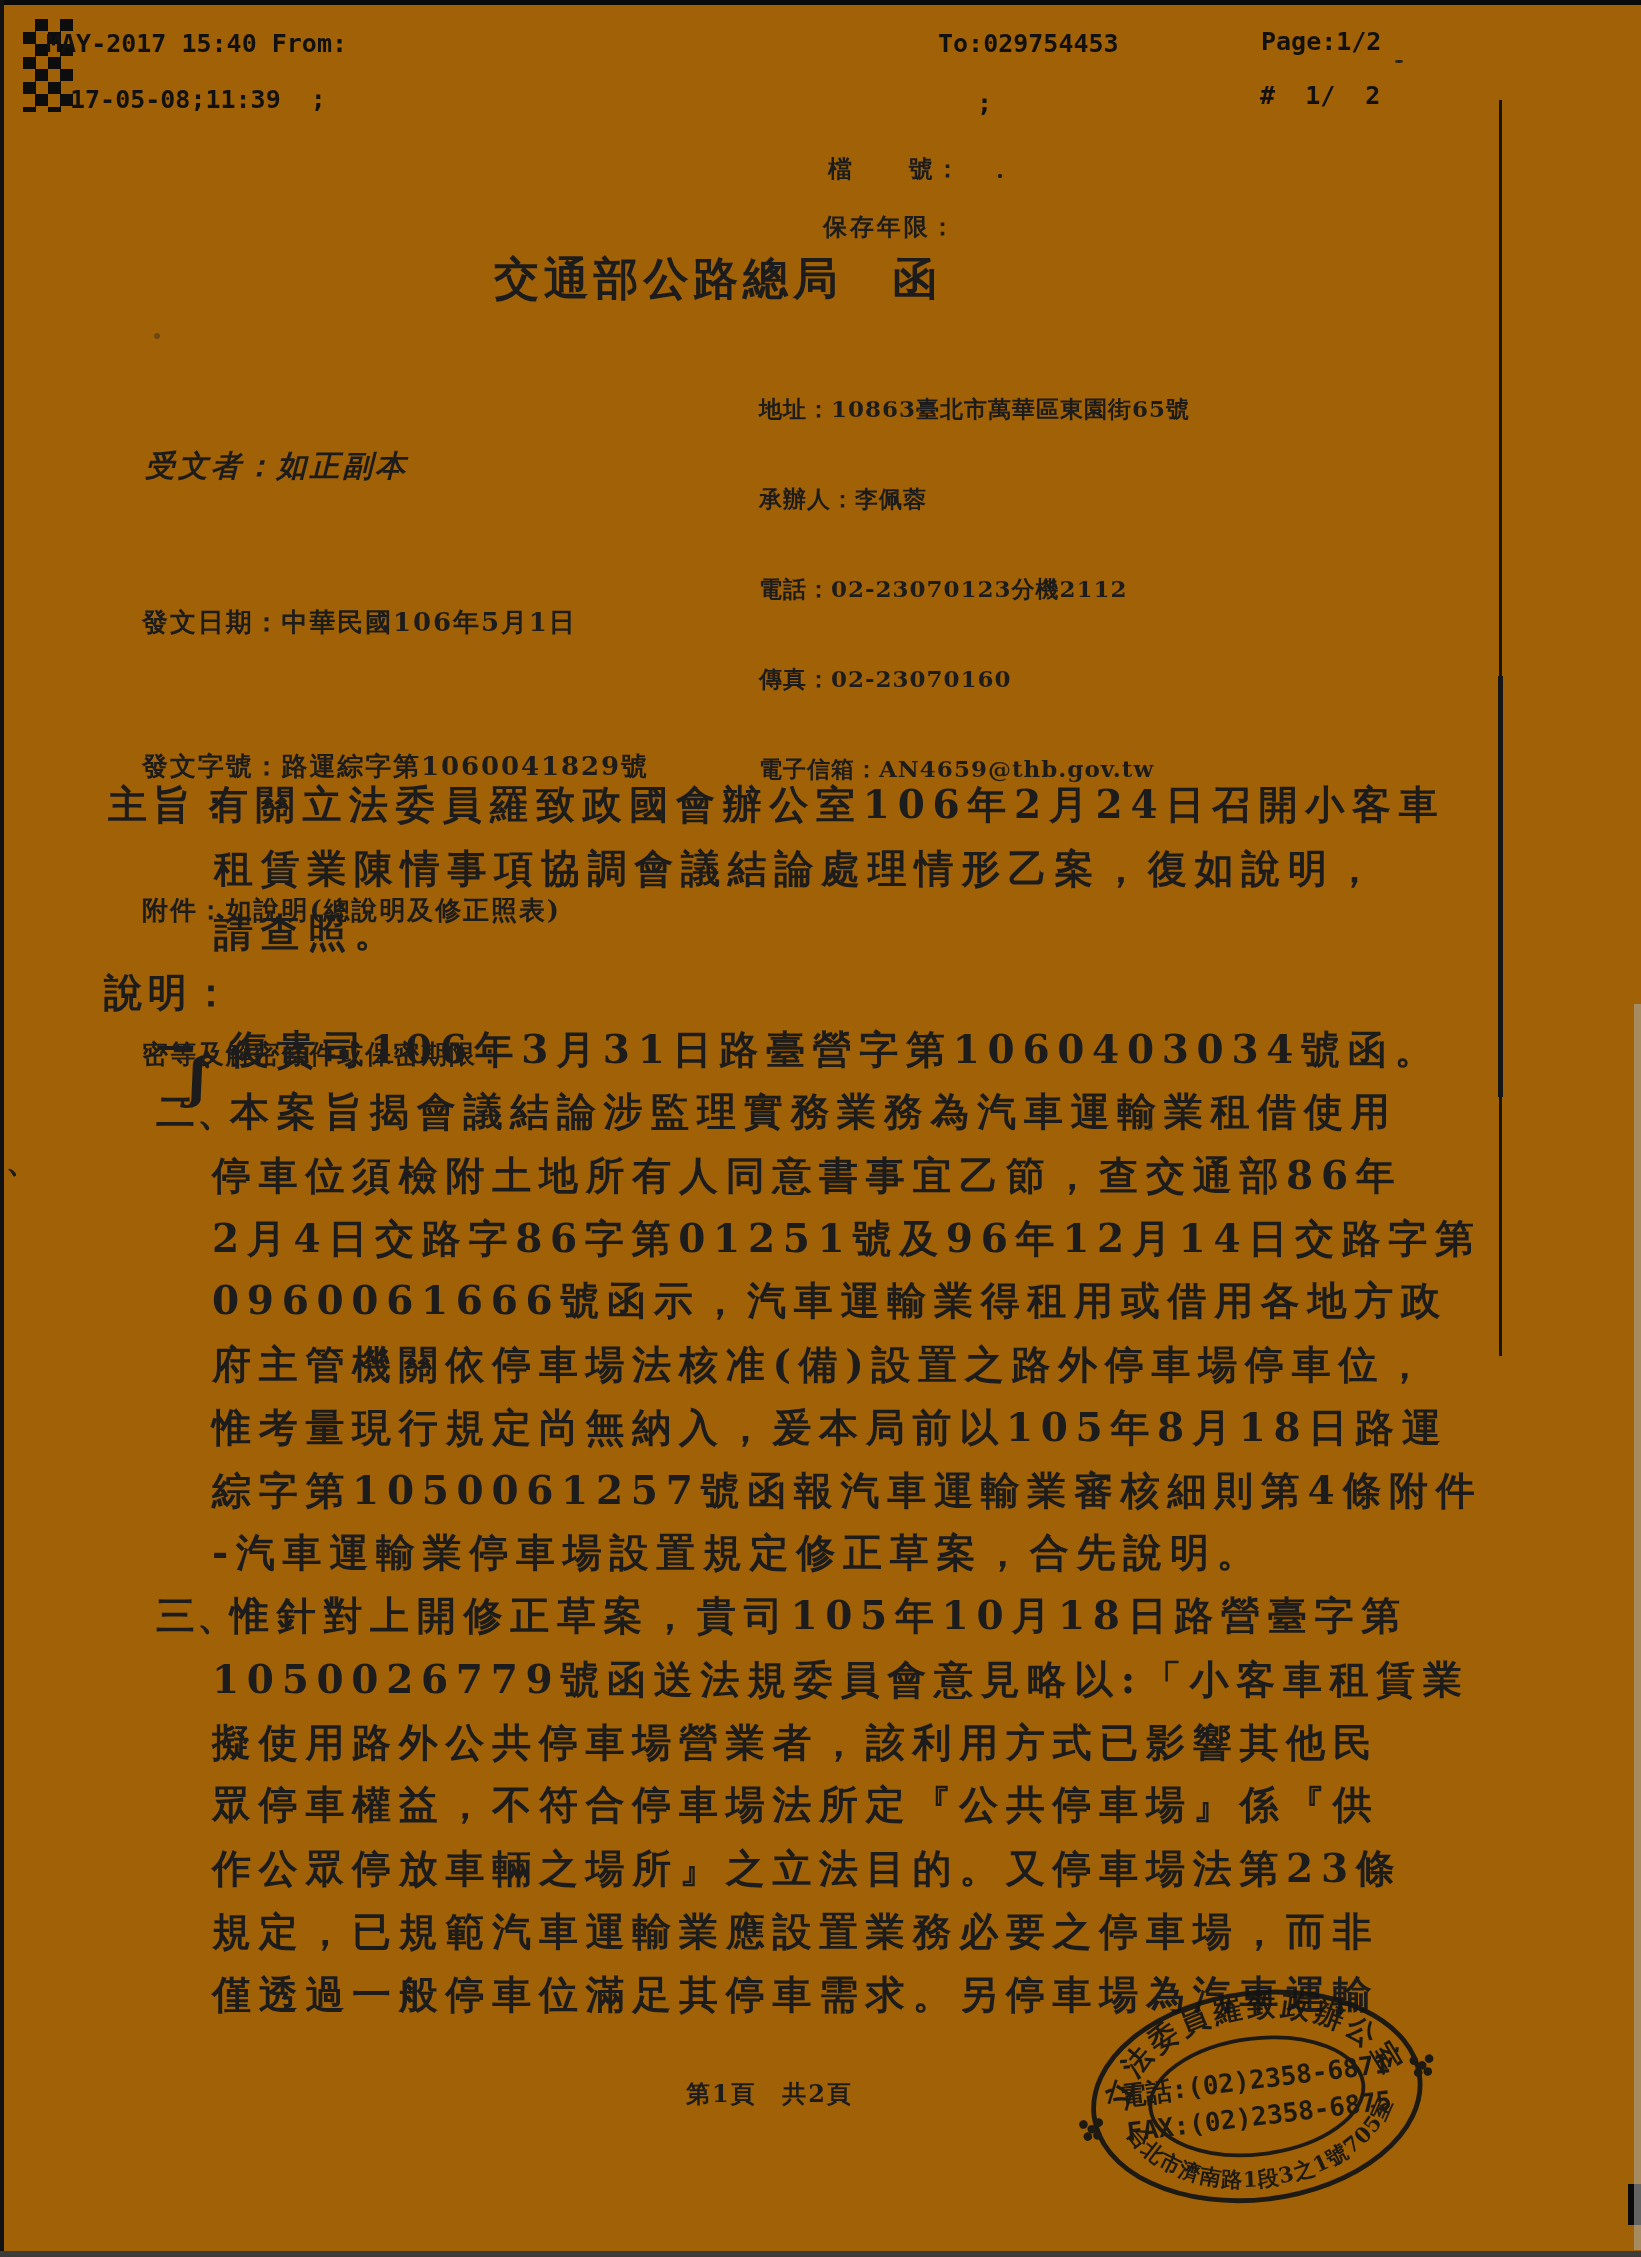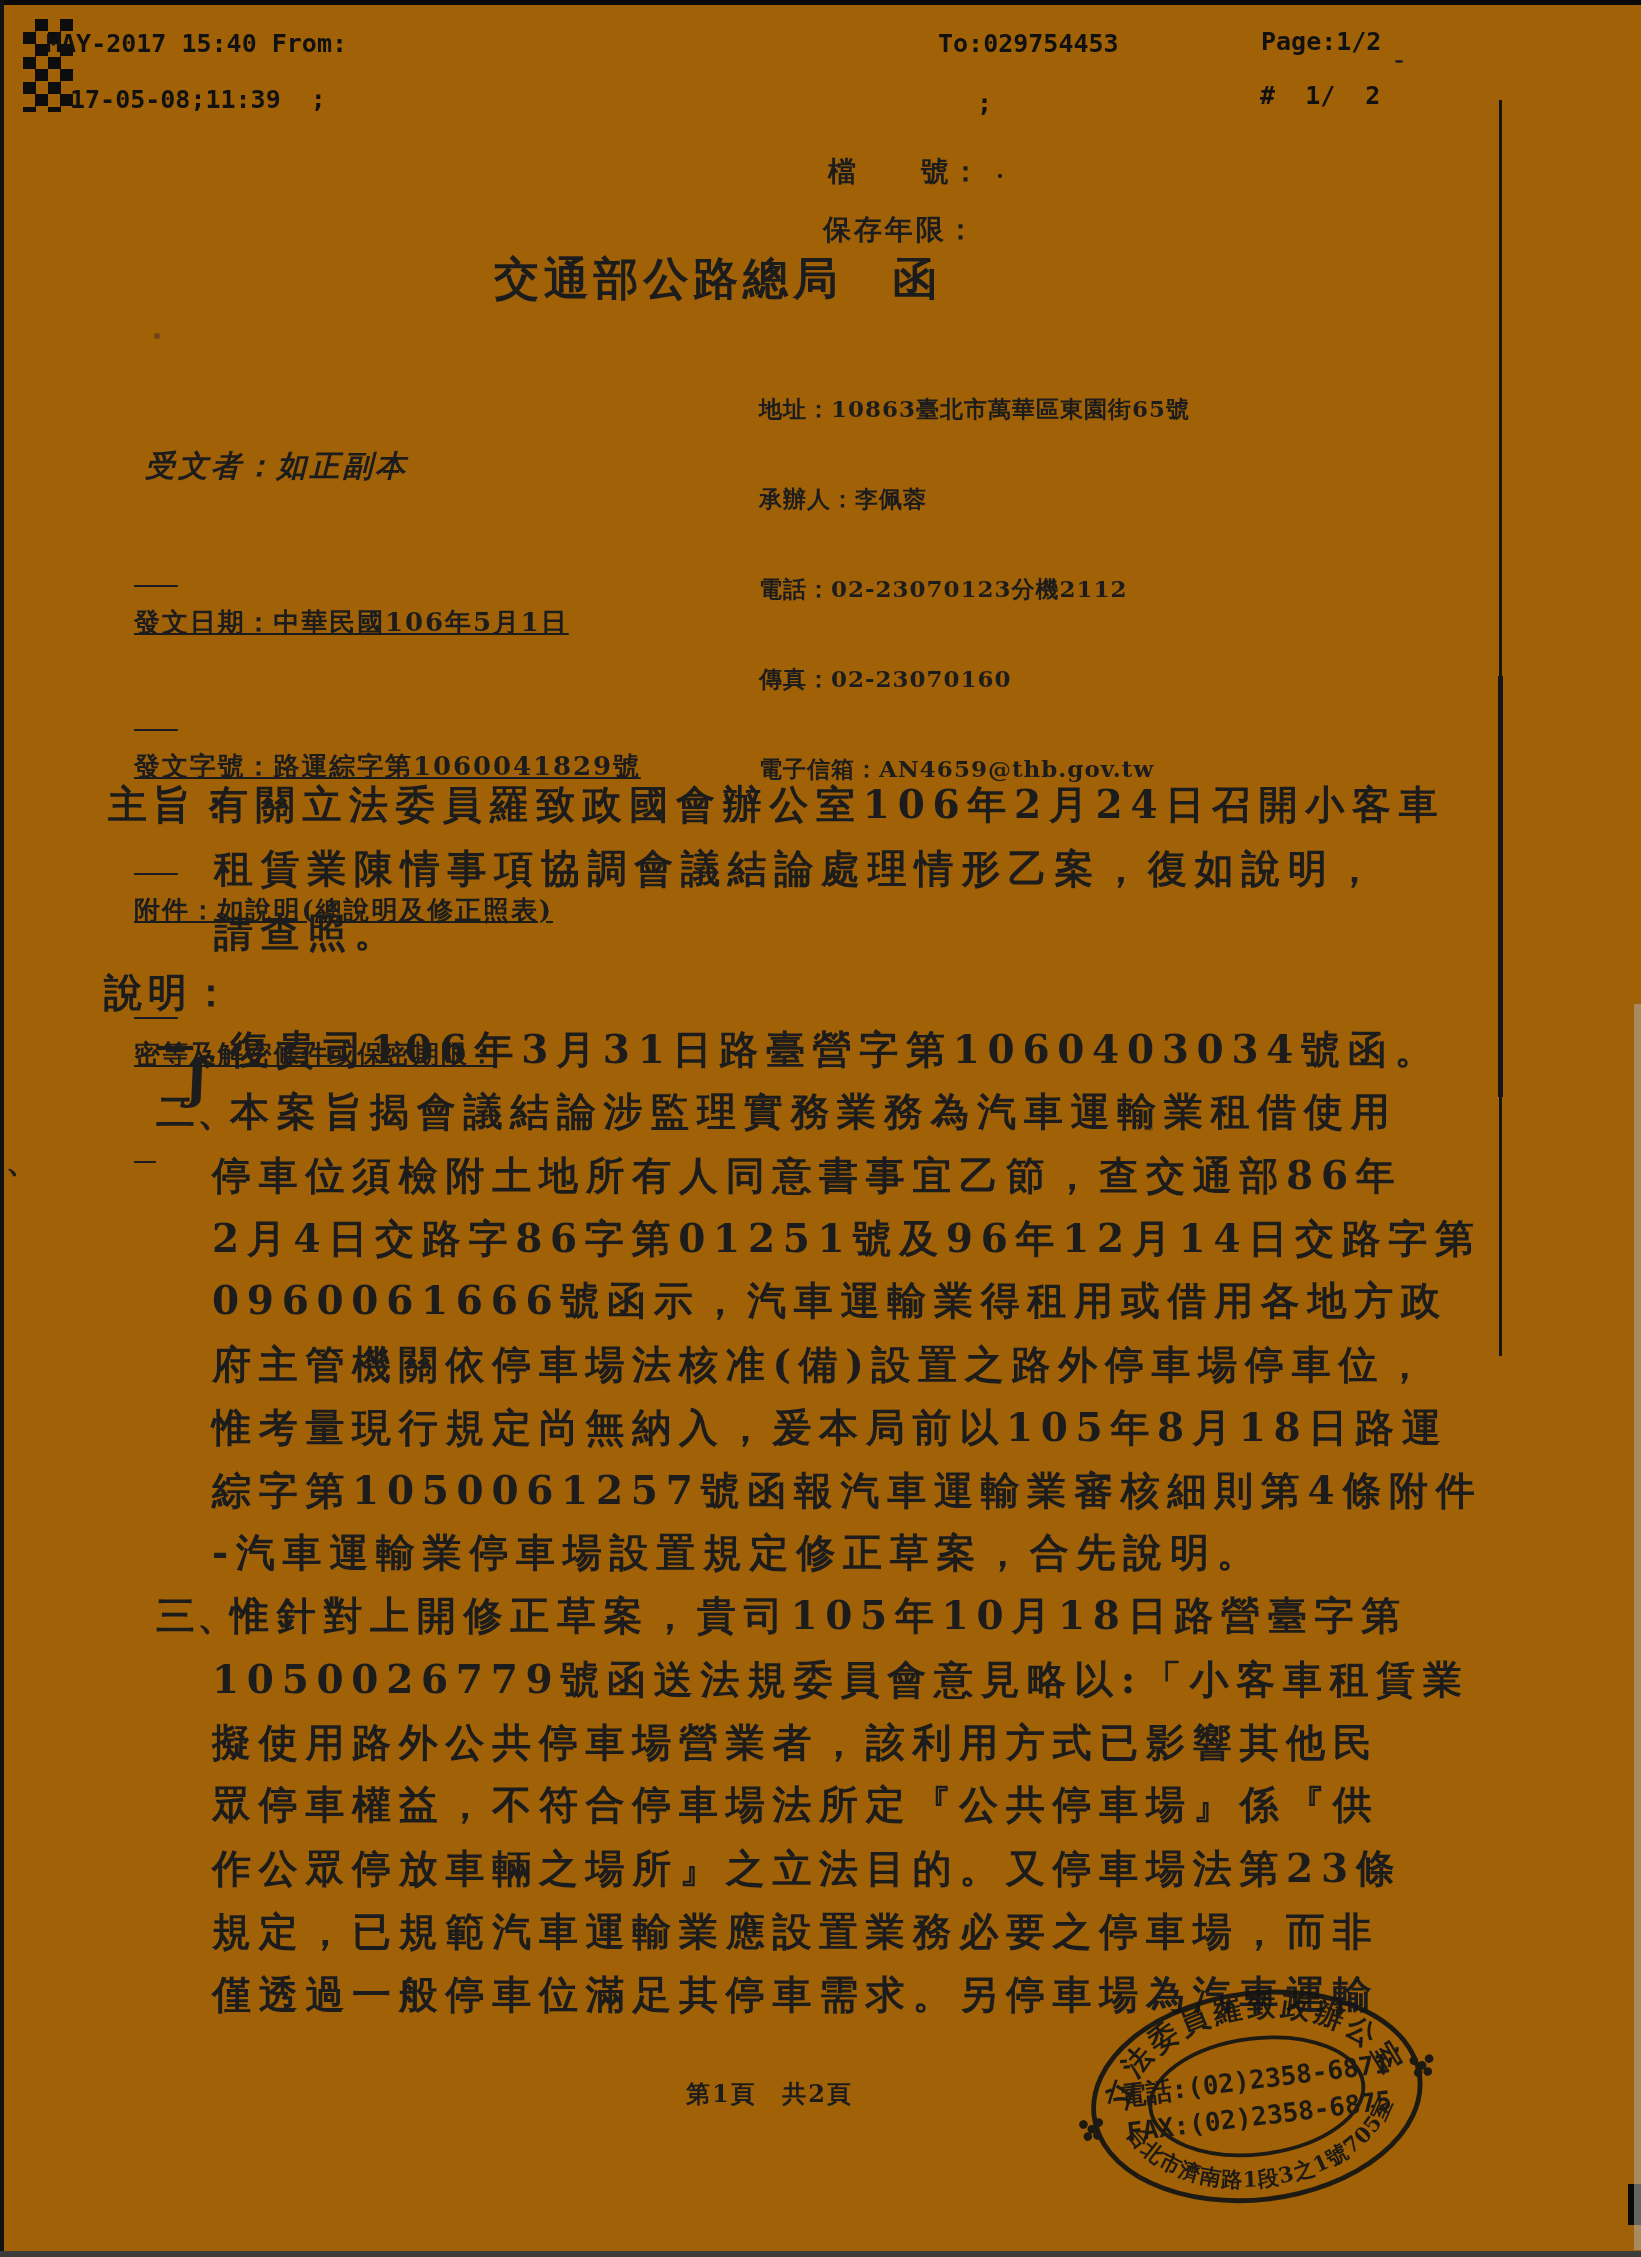--- a/index.html
+++ b/index.html
@@ -9,21 +9,21 @@
   .fax{font-family:"DejaVu Sans Mono","Liberation Mono",monospace;font-size:25px;color:#111;font-weight:bold;}
   .edge-top{position:absolute;left:0;top:0;width:1641px;height:4.8px;background:#0a0a0a;}
   .edge-left{position:absolute;left:0;top:0;width:3.9px;height:2257px;background:#111;}
   .edge-bottom{position:absolute;left:0;top:2251px;width:1641px;height:6.8px;background:#3c3c3a;}
   .corner-nub{position:absolute;left:1628px;top:2184px;width:13.5px;height:41px;background:#0a0a0a;}
   .right-band{position:absolute;left:1634px;top:1004px;width:7.7px;height:1246px;background:#adada9;opacity:.55;}
   .checker{position:absolute;left:23px;top:19.3px;width:50px;height:93px;
            background:conic-gradient(#0d0d0d 25%,transparent 0 50%,#0d0d0d 0 75%,transparent 0);
            background-size:25px 25px;}
   .fold-line{position:absolute;background:#161616;}
-  .filehdr{font-size:28px;letter-spacing:2.9px;font-weight:bold;}
+  .filehdr{font-size:24px;letter-spacing:2.9px;font-weight:bold;}
   .doc-title{font-size:45px;font-weight:bold;letter-spacing:4.8px;}
   .addr{font-size:23px;line-height:30px;font-weight:bold;letter-spacing:1px;}
   .recipient{font-size:30px;font-weight:bold;letter-spacing:2.9px;font-style:italic;}
   .meta{font-size:26px;line-height:48px;font-weight:bold;letter-spacing:1.9px;}
   .blabel{font-size:39px;font-weight:bold;letter-spacing:4.8px;}
   .bline{font-size:39px;font-weight:bold;letter-spacing:7.7px;}
   .bmark{font-size:39px;font-weight:bold;letter-spacing:1.9px;}
   .footer{font-size:24px;font-weight:bold;letter-spacing:1.9px;}
   .stamp{position:absolute;left:1025px;top:1939px;width:463px;height:309px;transform:rotate(-7deg);opacity:.93;}
   .squiggle{font-size:54px;font-style:italic;font-weight:bold;}
@@ -60,21 +60,21 @@
   <div class="abs addr" style="left:759px;top:334px;">
     <div>地址：10863臺北市萬華區東園街65號</div>
     <div>承辦人：李佩蓉</div>
     <div>電話：02-23070123分機2112</div>
     <div>傳真：02-23070160</div>
     <div>電子信箱：AN4659@thb.gov.tw</div>
   </div>
 
   <div class="abs recipient" style="left:145px;top:446px;">受文者：如正副本</div>
 
-  <div class="abs meta" style="left:134px;top:502px;text-decoration:underline;">
+  <div class="abs meta" style="left:142px;top:502px;">
     <div>發文日期：中華民國106年5月1日</div>
     <div>發文字號：路運綜字第1060041829號</div>
     <div>附件：如說明(總說明及修正照表)</div>
     <div>密等及解密條件或保密期限：</div>
   </div>
 
   <div class="abs blabel" style="left:108px;top:778px;">主旨：</div>
   <div class="abs bline" style="left:209px;top:778px;">有關立法委員羅致政國會辦公室106年2月24日召開小客車</div>
   <div class="abs bline" style="left:214px;top:842px;">租賃業陳情事項協調會議結論處理情形乙案，復如說明，</div>
   <div class="abs bline" style="left:214px;top:906px;">請查照。</div>

